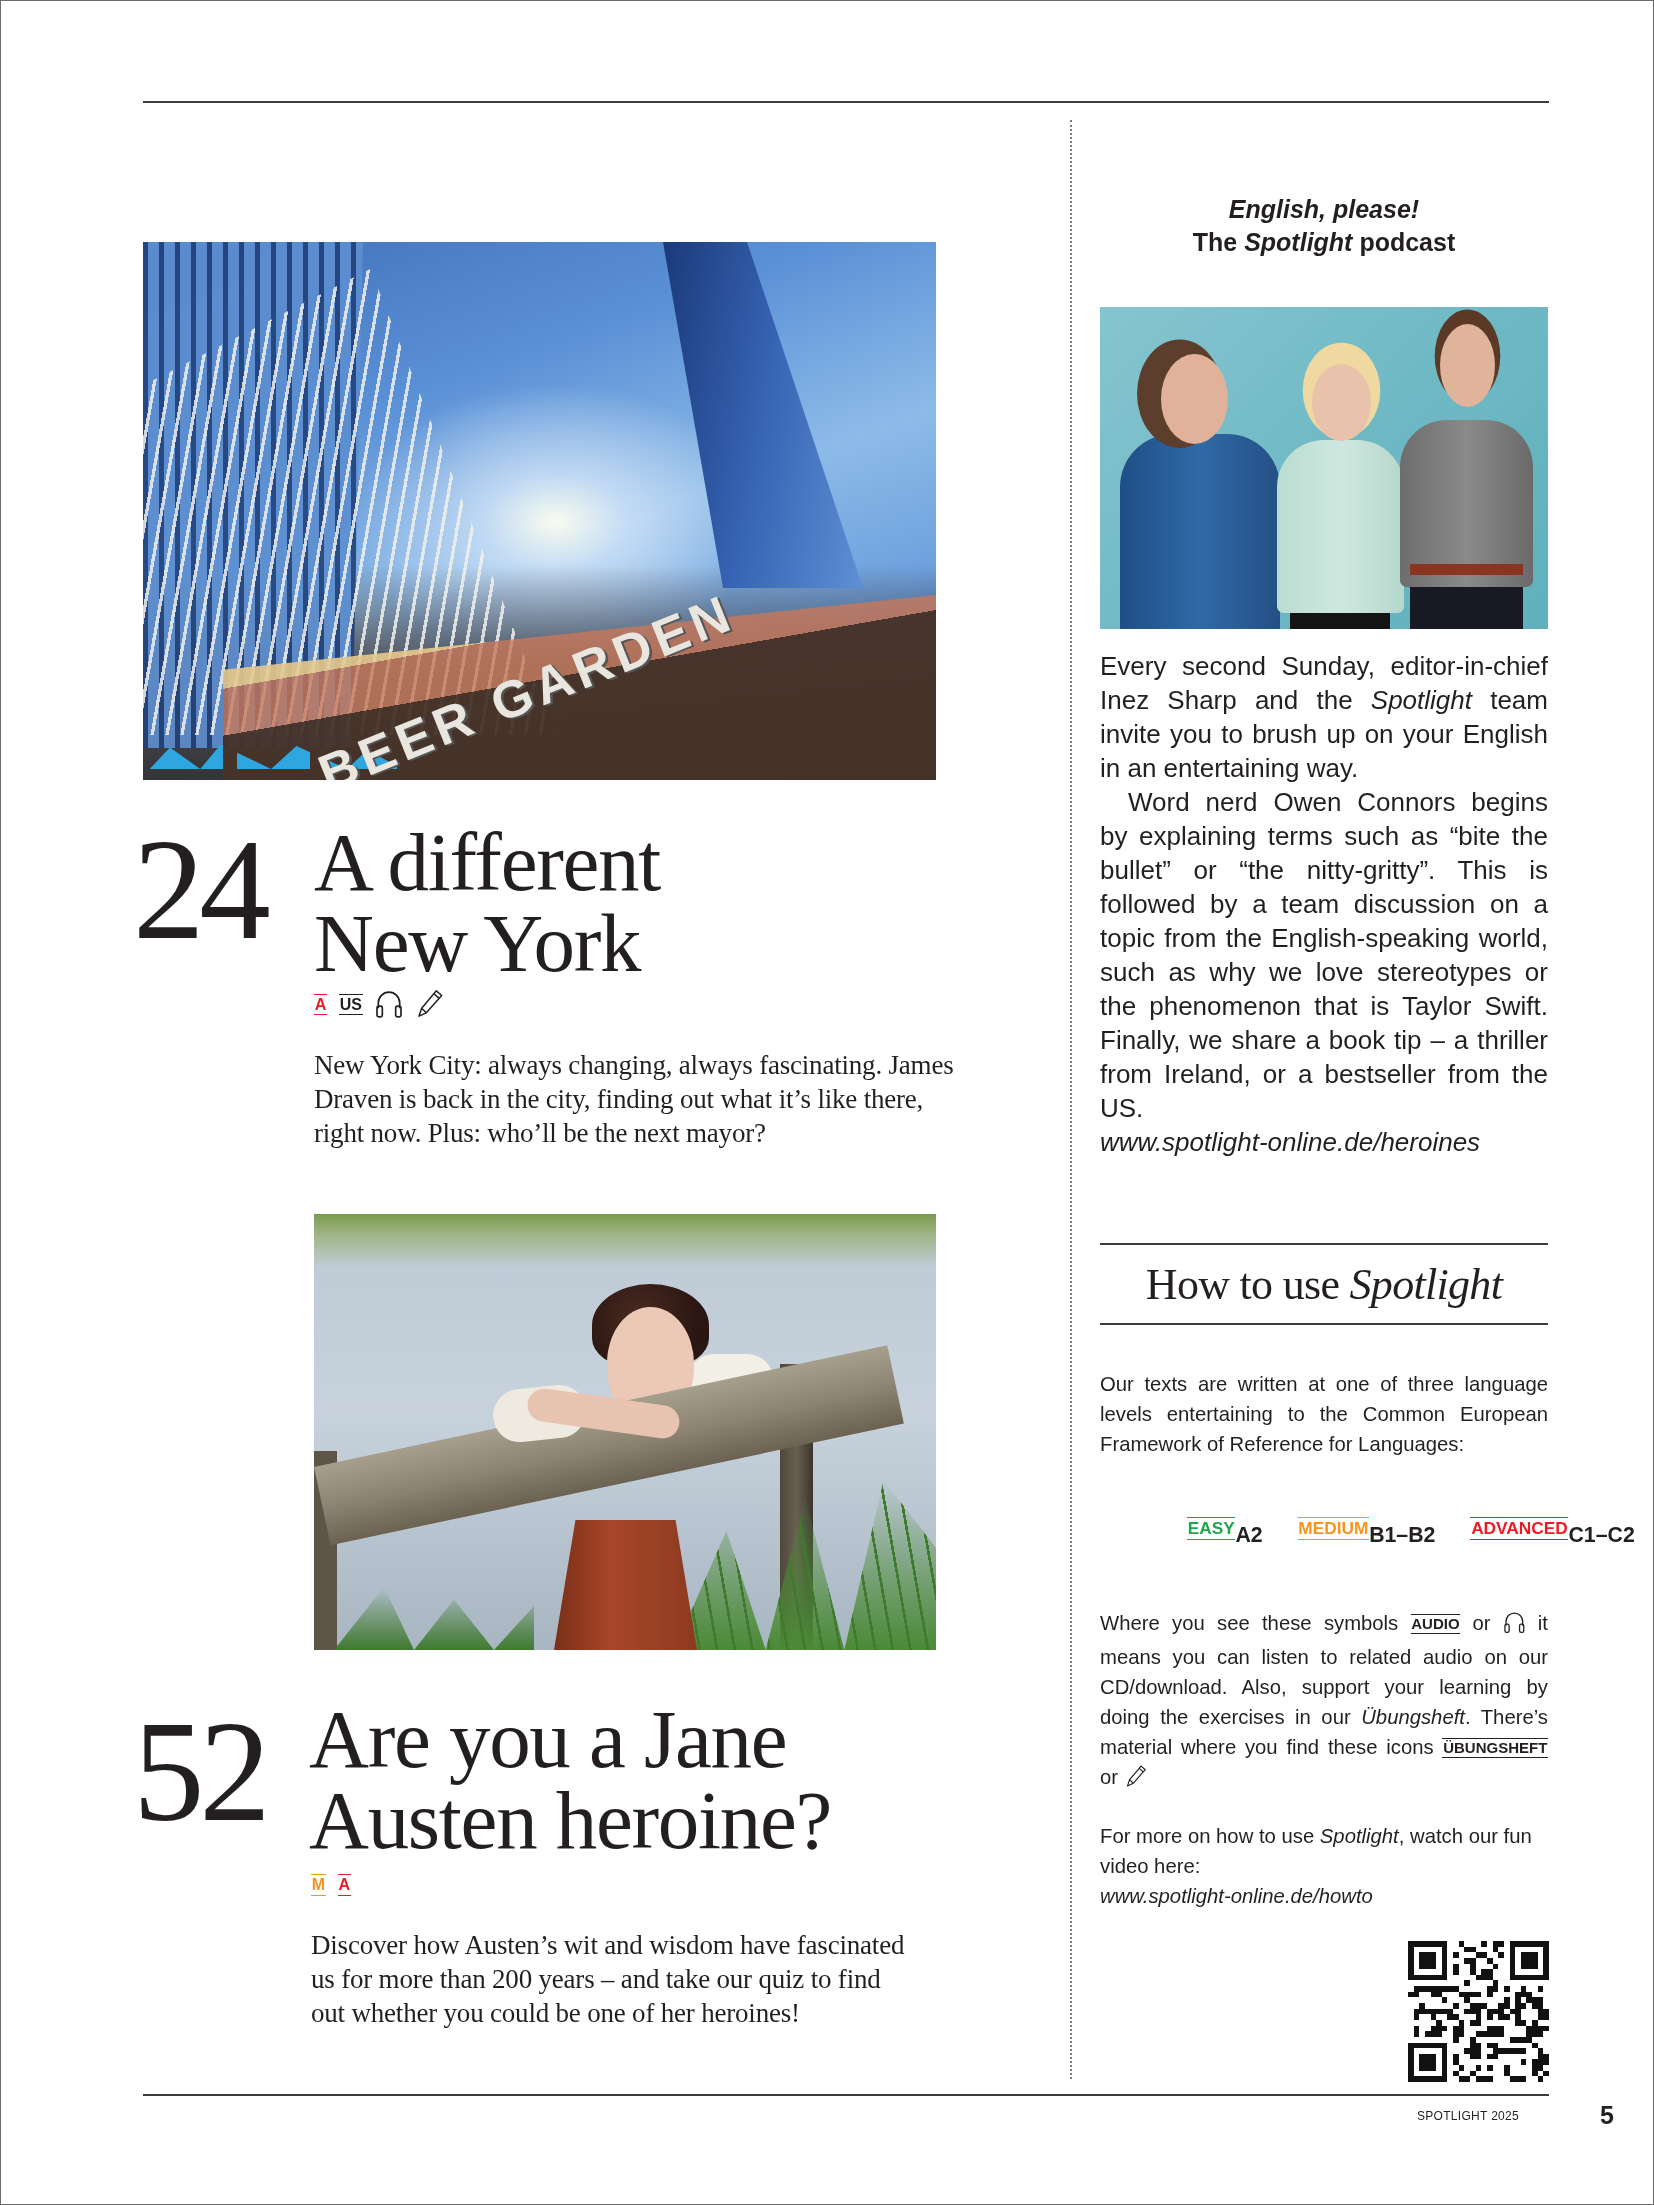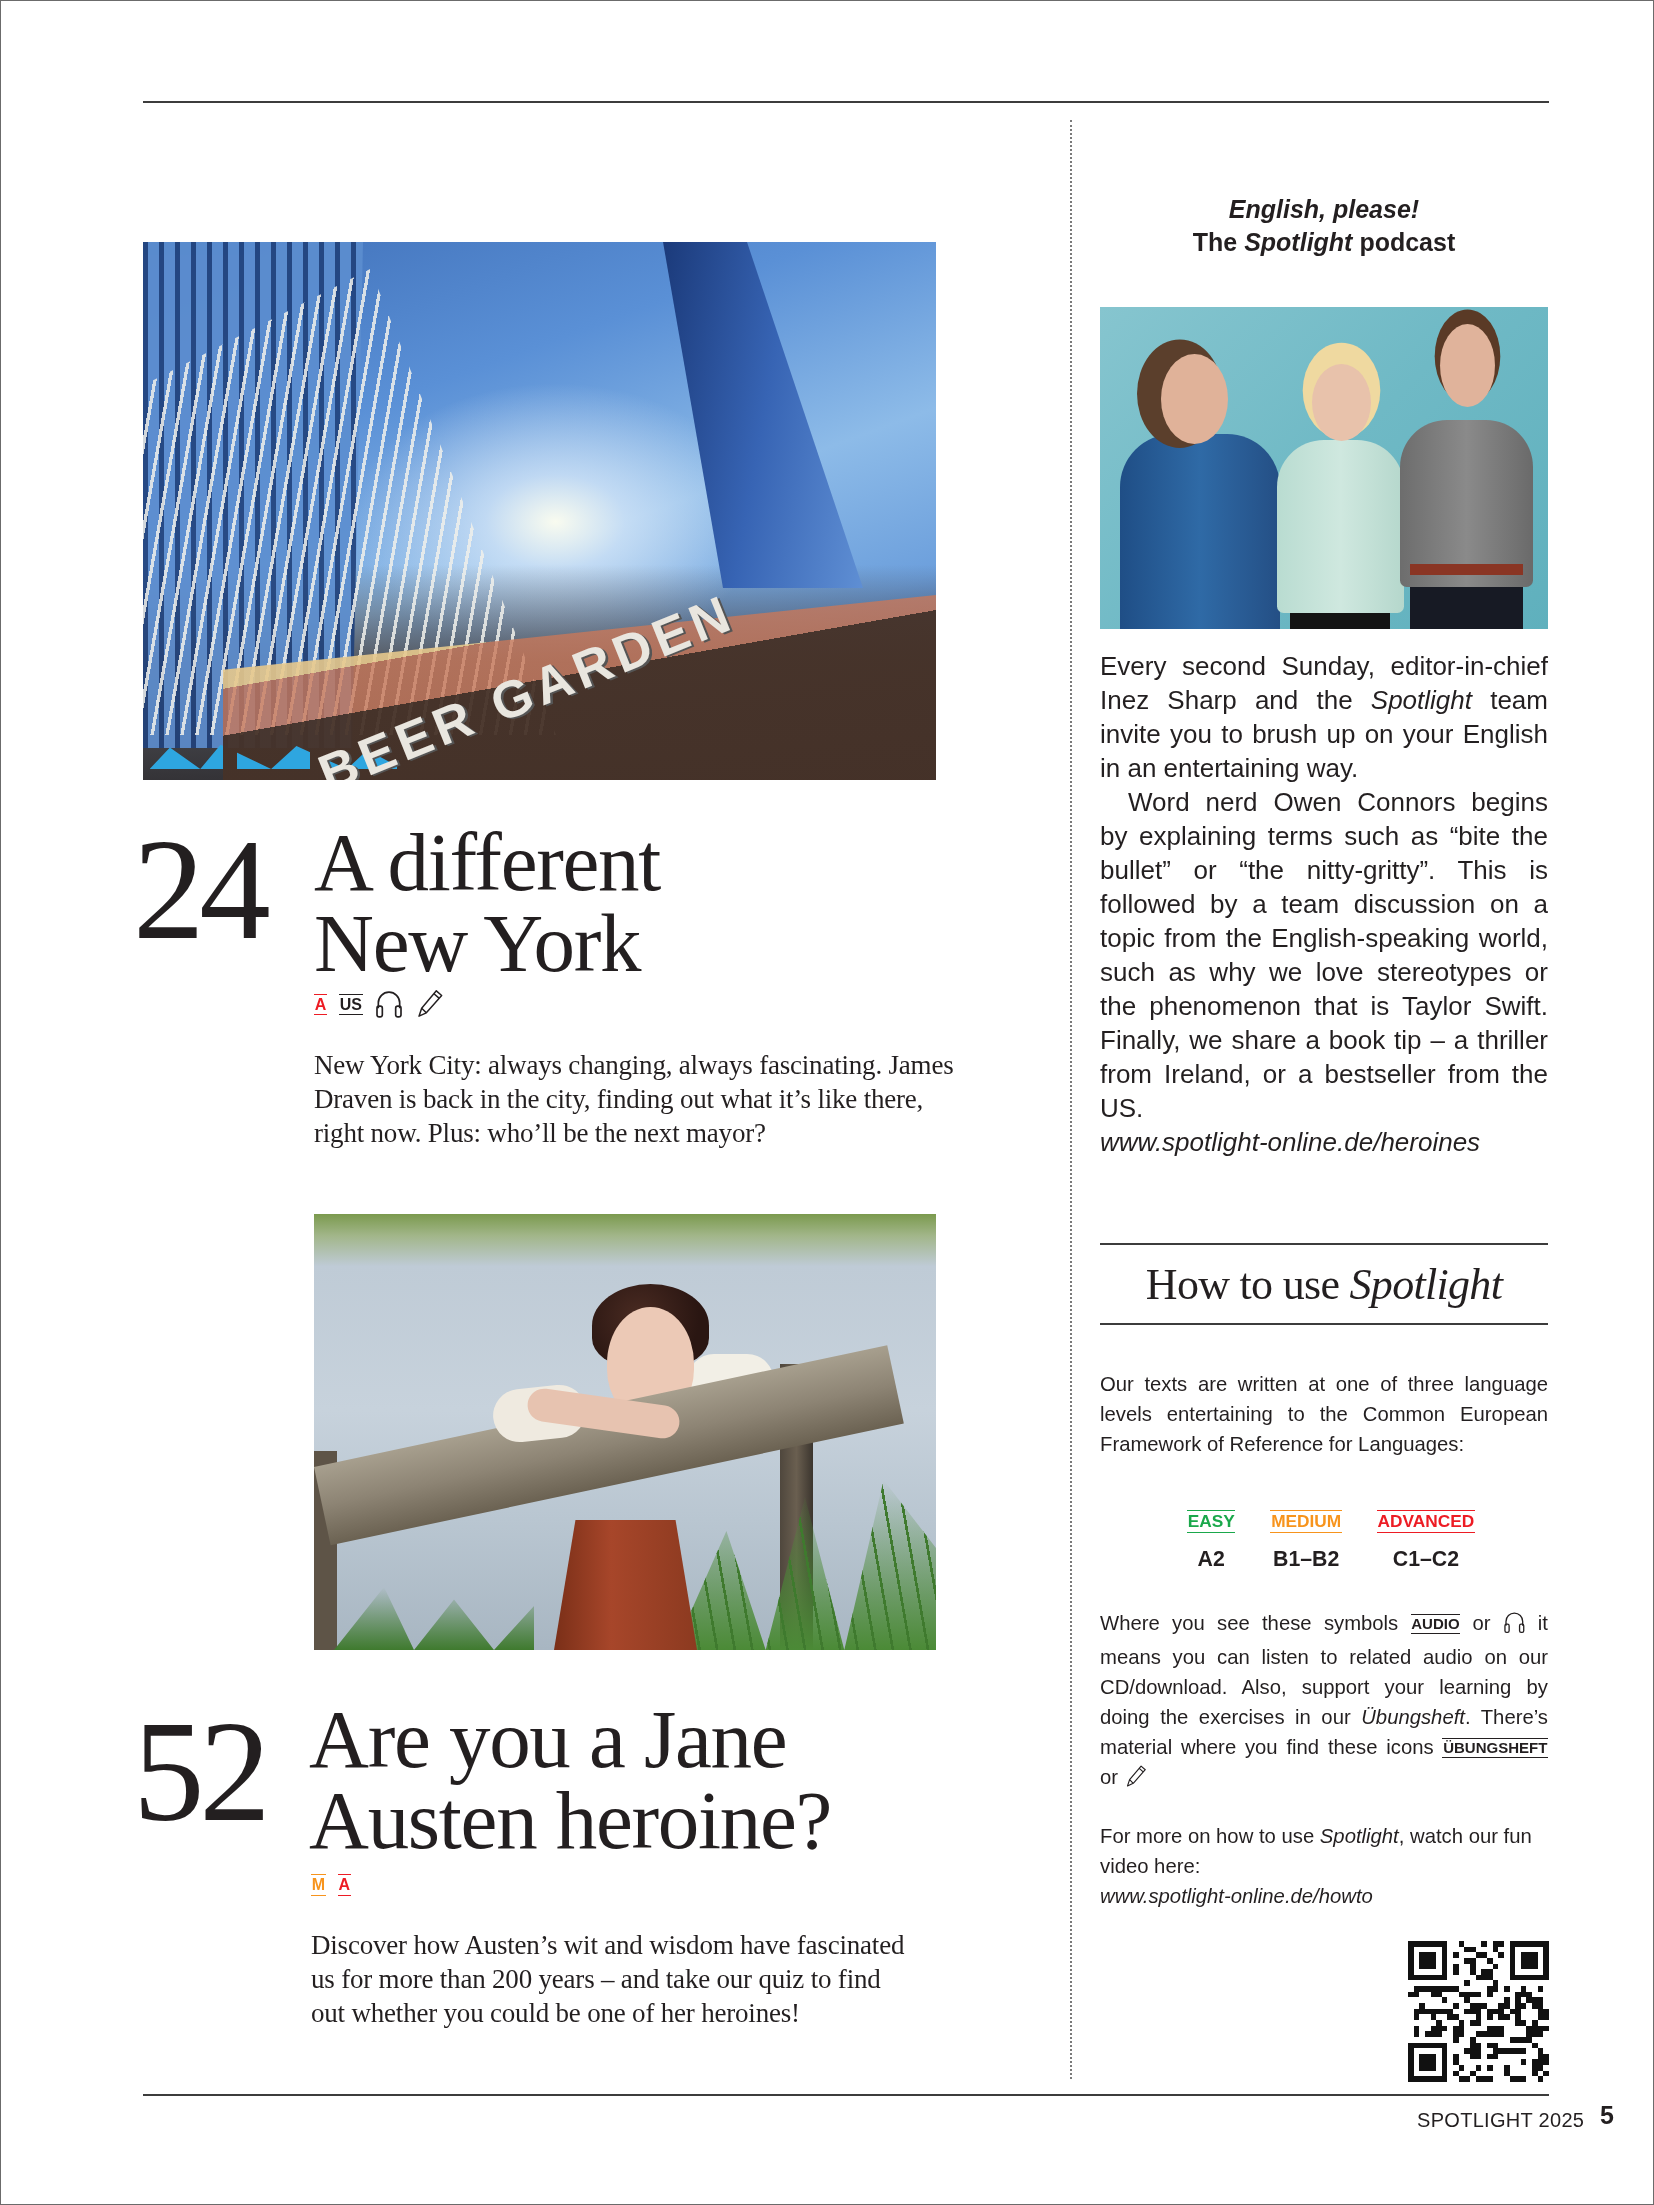--- a/index.html
+++ b/index.html
@@ -166,21 +166,21 @@
   .howto-title i { font-style: italic; }
 
   .small-text {
     position: absolute; left: 1099px; width: 448px;
     font-family: "Liberation Sans", sans-serif; font-size: 20.3px; line-height: 30px; color: #231f20;
     text-align: justify; text-align-last: left;
   }
   .small-text i { font-style: italic; }
   .levels-intro { top: 1368px; }
   .levels-table { position: absolute; left: 1186px; top: 1509px; display: flex; }
-  .level-col { display: flex; flex-direction: column; align-items: center; margin-right: 35px; }
+  .level-col { display: flex; flex-direction: row; align-items: center; margin-right: 35px; }
   .level-col:last-child { margin-right: 0; }
   .level-name {
     font-family: "Liberation Sans", sans-serif; font-weight: bold; font-size: 17.3px; line-height: 18.7px;
     border-top: 1.3px solid currentColor; border-bottom: 1.3px solid currentColor; padding: 1.3px 0.7px;
   }
   .level-cefr { font-family: "Liberation Sans", sans-serif; font-weight: bold; font-size: 21.3px; line-height: 24px; margin-top: 13.3px; color: #231f20; }
 
   .symbols-text { top: 1607px; }
   .inline-badge {
     display: inline-block; font-weight: bold; font-size: 15px; line-height: 18px;
@@ -189,21 +189,21 @@
   .inline-icon { display: inline-block; vertical-align: -4px; }
   .more-text { top: 1820px; text-align: left; }
 
   .qr {
     position: absolute; left: 1407px; top: 1940px; width: 141px; height: 141px;
     display: grid; grid-template-columns: repeat(25, 1fr); grid-template-rows: repeat(25, 1fr);
   }
   .qr span { background: #111; }
   .qr span.w { background: transparent; }
 
-  .footer-mag { position: absolute; left: 1416px; top: 2108px; font-family: "Liberation Sans", sans-serif; font-size: 20px; color: #231f20; letter-spacing: 0.3px; }
+  .footer-mag { position: absolute; left: 1416px; top: 2108px; font-family: "Liberation Sans", sans-serif; font-size: 12px; color: #231f20; letter-spacing: 0.3px; }
   .footer-page { position: absolute; left: 1599px; top: 2100px; font-family: "Liberation Sans", sans-serif; font-weight: bold; font-size: 25px; color: #231f20; }
 </style>
 </head>
 <body>
 
 <div class="rule-top"></div>
 <div class="col-divider"></div>
 
 <div class="photo photo-nyc">
   <div class="tower-l"></div>

